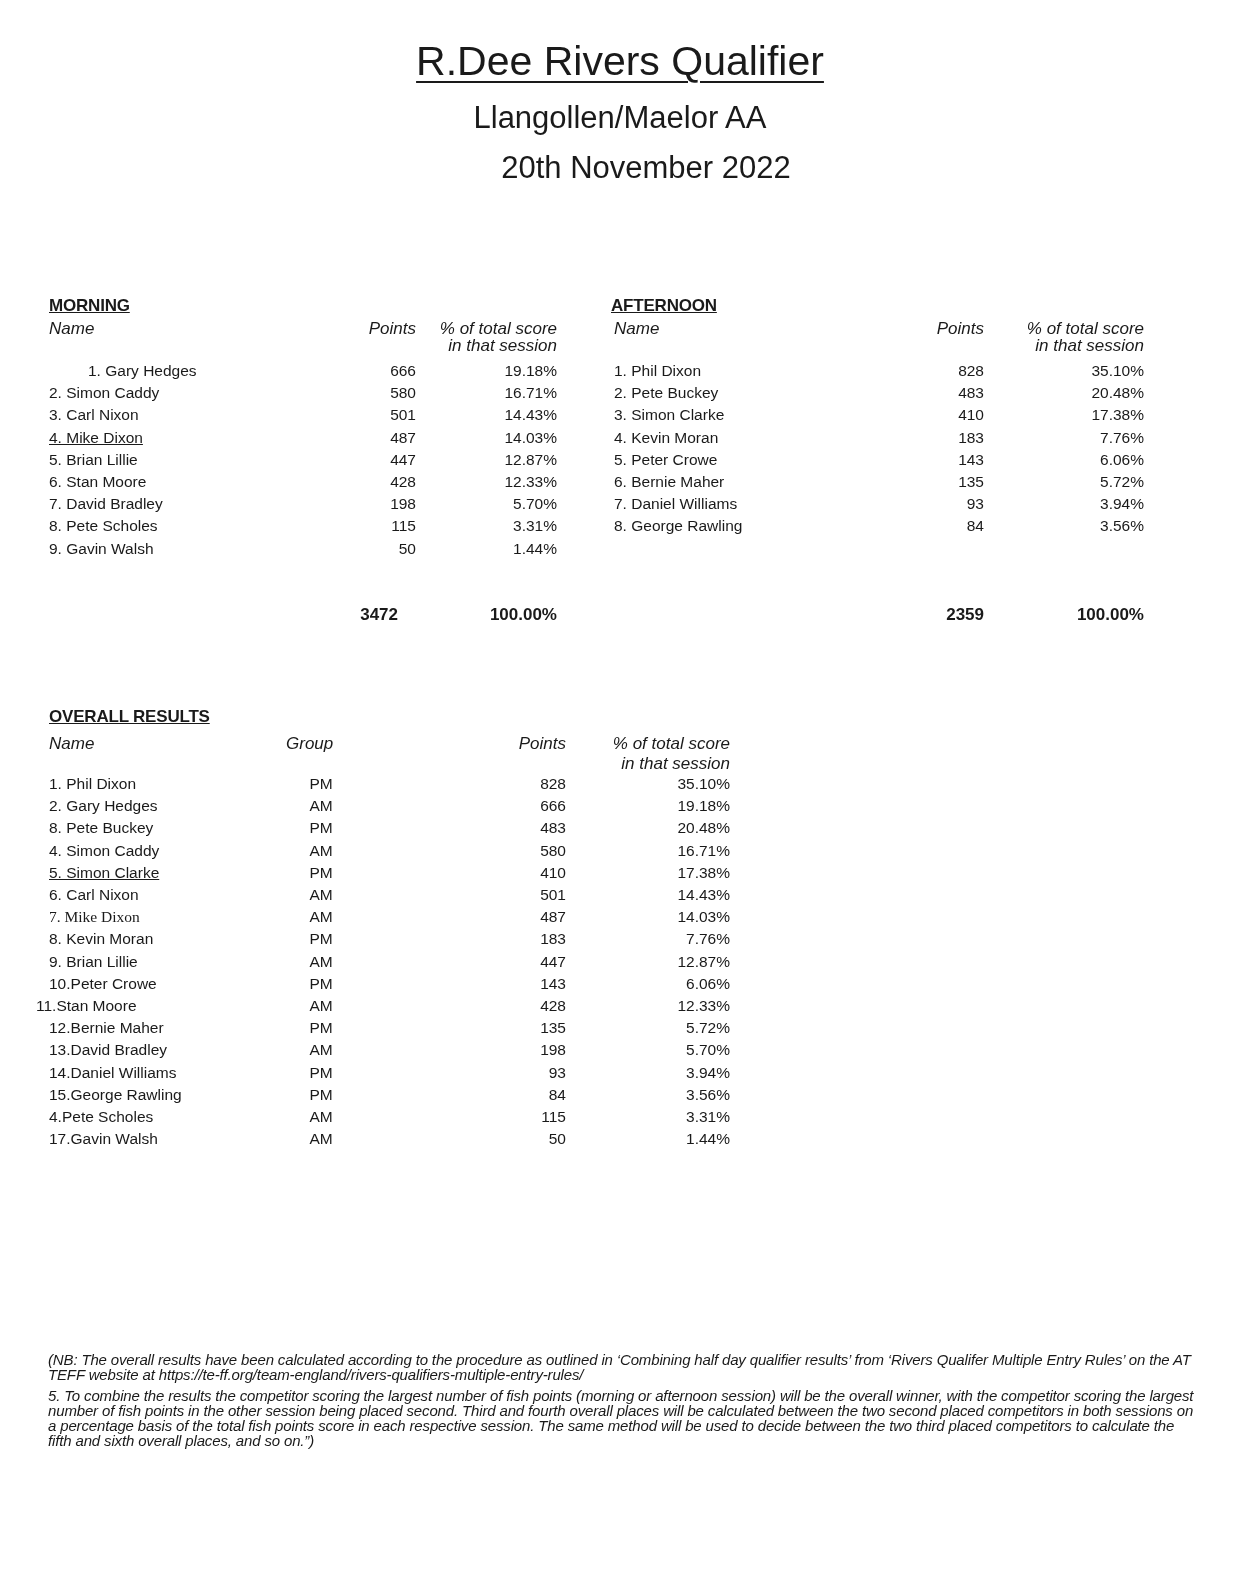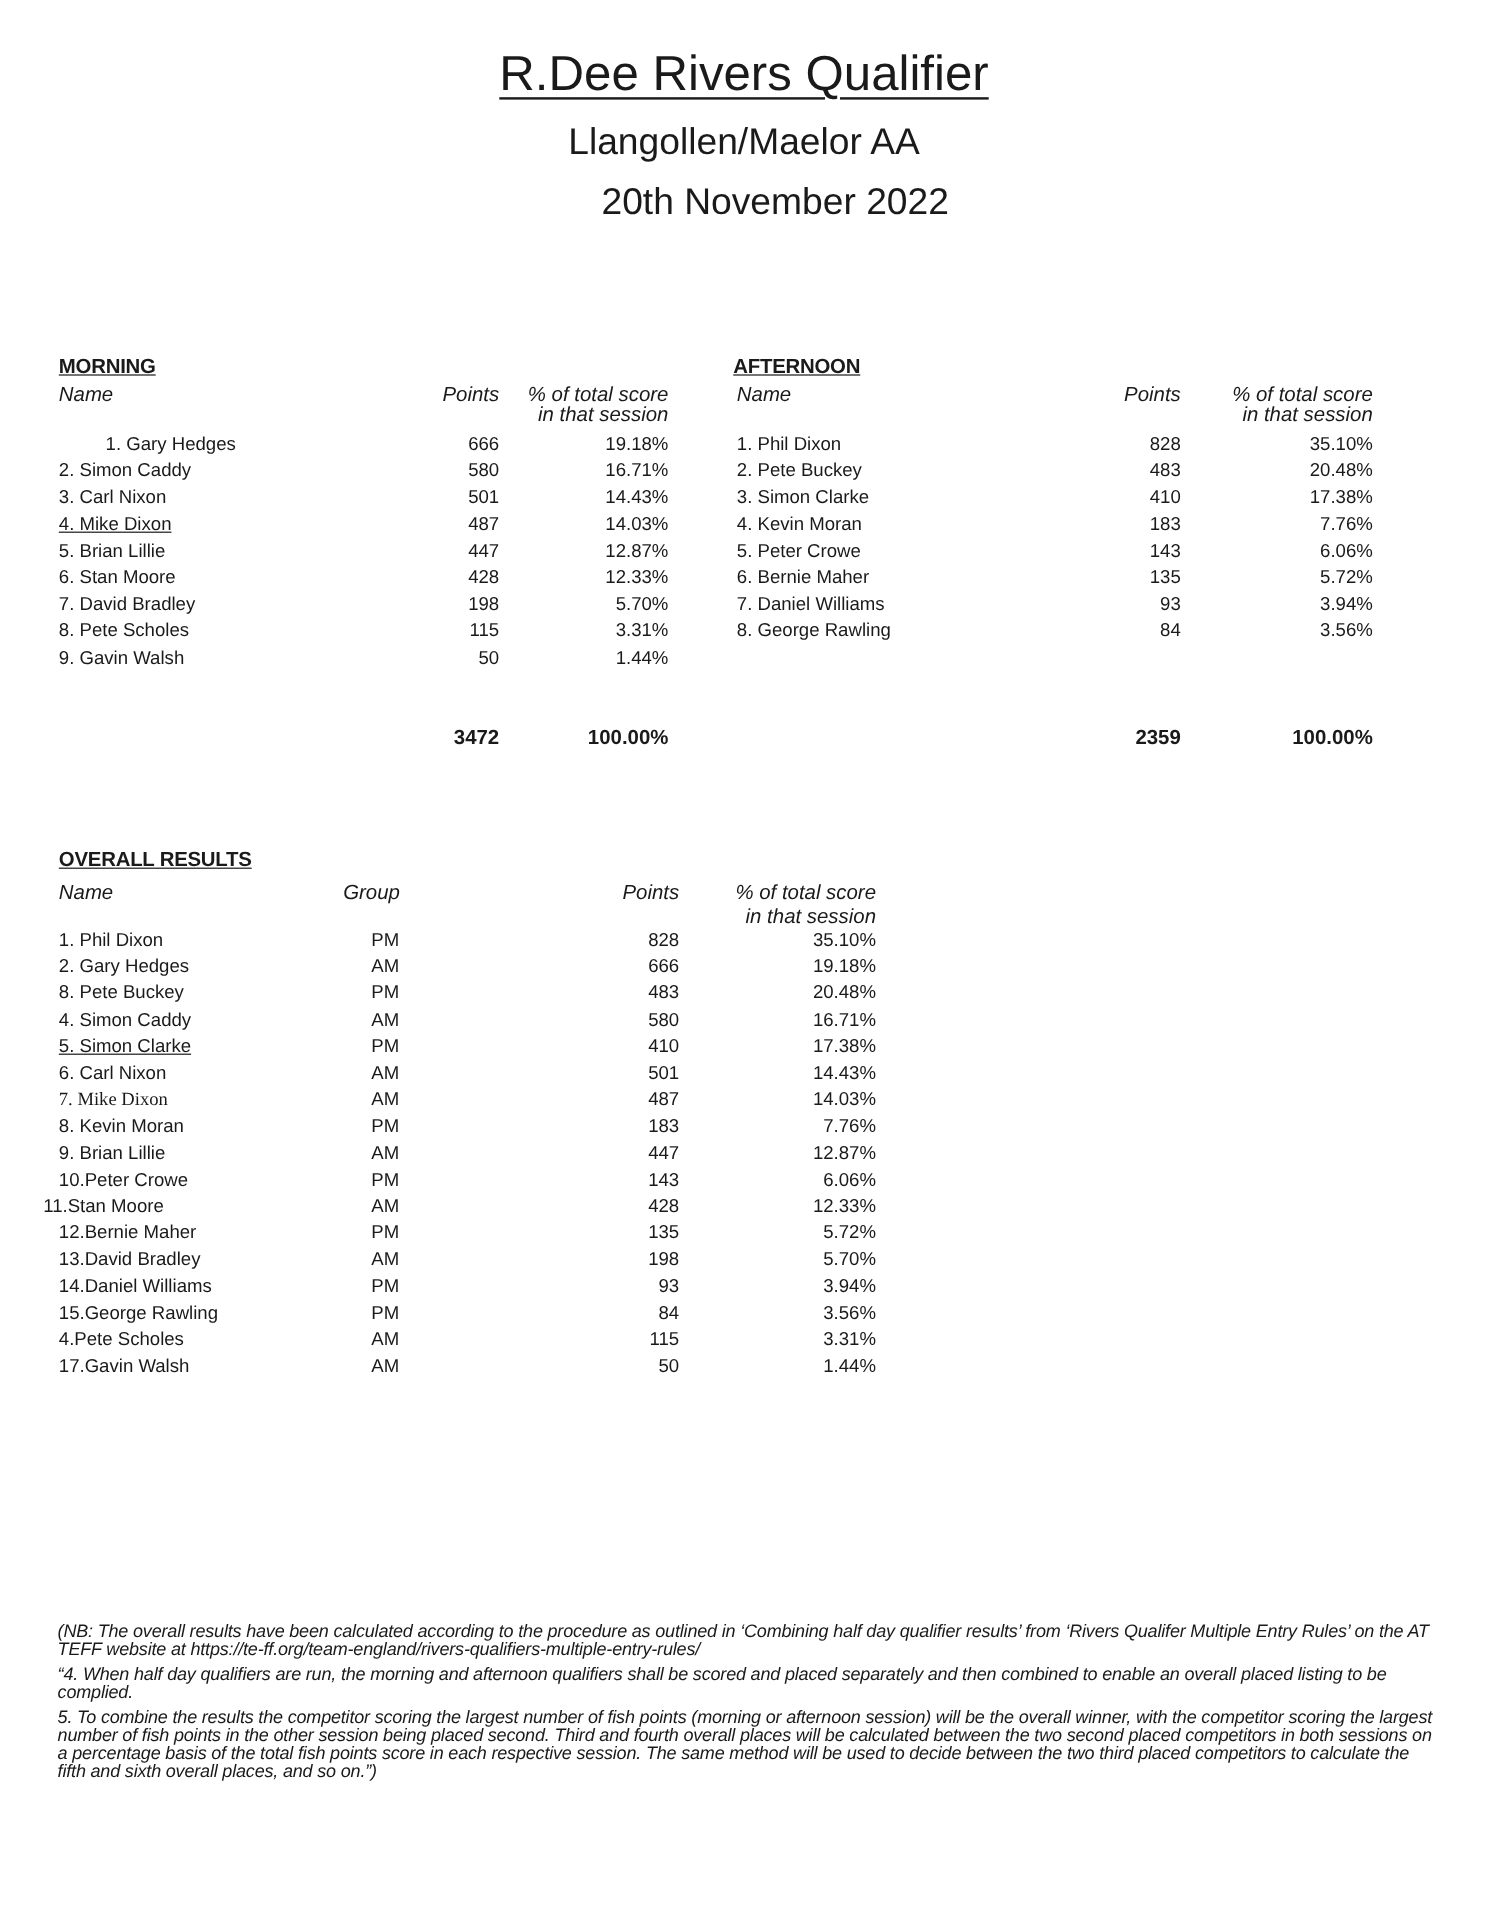--- a/index.html
+++ b/index.html
@@ -85,21 +85,21 @@
         <span class="name" style="left: 49px;">8. Pete Scholes</span>
         <span class="num" style="left: 340px; width: 76px;">115</span>
         <span class="num" style="left: 440px; width: 117px;">3.31%</span>
       </div>
       <div class="row" style="top: 537.6px; left: 0px;">
         <span class="name" style="left: 49px;">9. Gavin Walsh</span>
         <span class="num" style="left: 340px; width: 76px;">50</span>
         <span class="num" style="left: 440px; width: 117px;">1.44%</span>
       </div>
     </div>
-  <div class="abs total" style="left:330px; width:86px; top:605px;">3472</div>
+  <div class="abs total" style="left:312px; width:86px; top:605px;">3472</div>
   <div class="abs total" style="left:440px; width:117px; top:605px;">100.00%</div>
 </section>
 
 <section>
   <div class="abs sec-title" style="left:611px; top:296px;">AFTERNOON</div>
   <div class="abs hdr" style="left:614px; top:320px;">Name</div>
   <div class="abs hdr right" style="left:900px; width:84px; top:320px;">Points</div>
   <div class="abs hdr right" style="left:980px; width:164px; top:320px;">% of total score</div>
   <div class="abs hdr right" style="left:980px; width:164px; top:337px;">in that session</div>
   <div id="afternoon-rows">
@@ -256,15 +256,14 @@
         <span class="name" style="left: 49px;">17.Gavin Walsh</span>
         <span class="ctr" style="left: 300px; width: 42px;">AM</span>
         <span class="num" style="left: 480px; width: 86px;">50</span>
         <span class="num" style="left: 600px; width: 130px;">1.44%</span>
       </div>
     </div>
 </section>
 
 <div class="abs notes" style="top:1352px;">
   <p>(NB: The overall results have been calculated according to the procedure as outlined in ‘Combining half day qualifier results’ from ‘Rivers Qualifer Multiple Entry Rules’ on the AT TEFF website at https://te-ff.org/team-england/rivers-qualifiers-multiple-entry-rules/</p>
-  <p>“4. When half day qualifiers are run, the morning and afternoon qualifiers shall be scored and placed separately and then combined to enable an overall placed listing to be complied.</p>
   <p>5. To combine the results the competitor scoring the largest number of fish points (morning or afternoon session) will be the overall winner, with the competitor scoring the largest number of fish points in the other session being placed second. Third and fourth overall places will be calculated between the two second placed competitors in both sessions on a percentage basis of the total fish points score in each respective session. The same method will be used to decide between the two third placed competitors to calculate the fifth and sixth overall places, and so on.”)</p>
 </div>
 
 </body></html>

